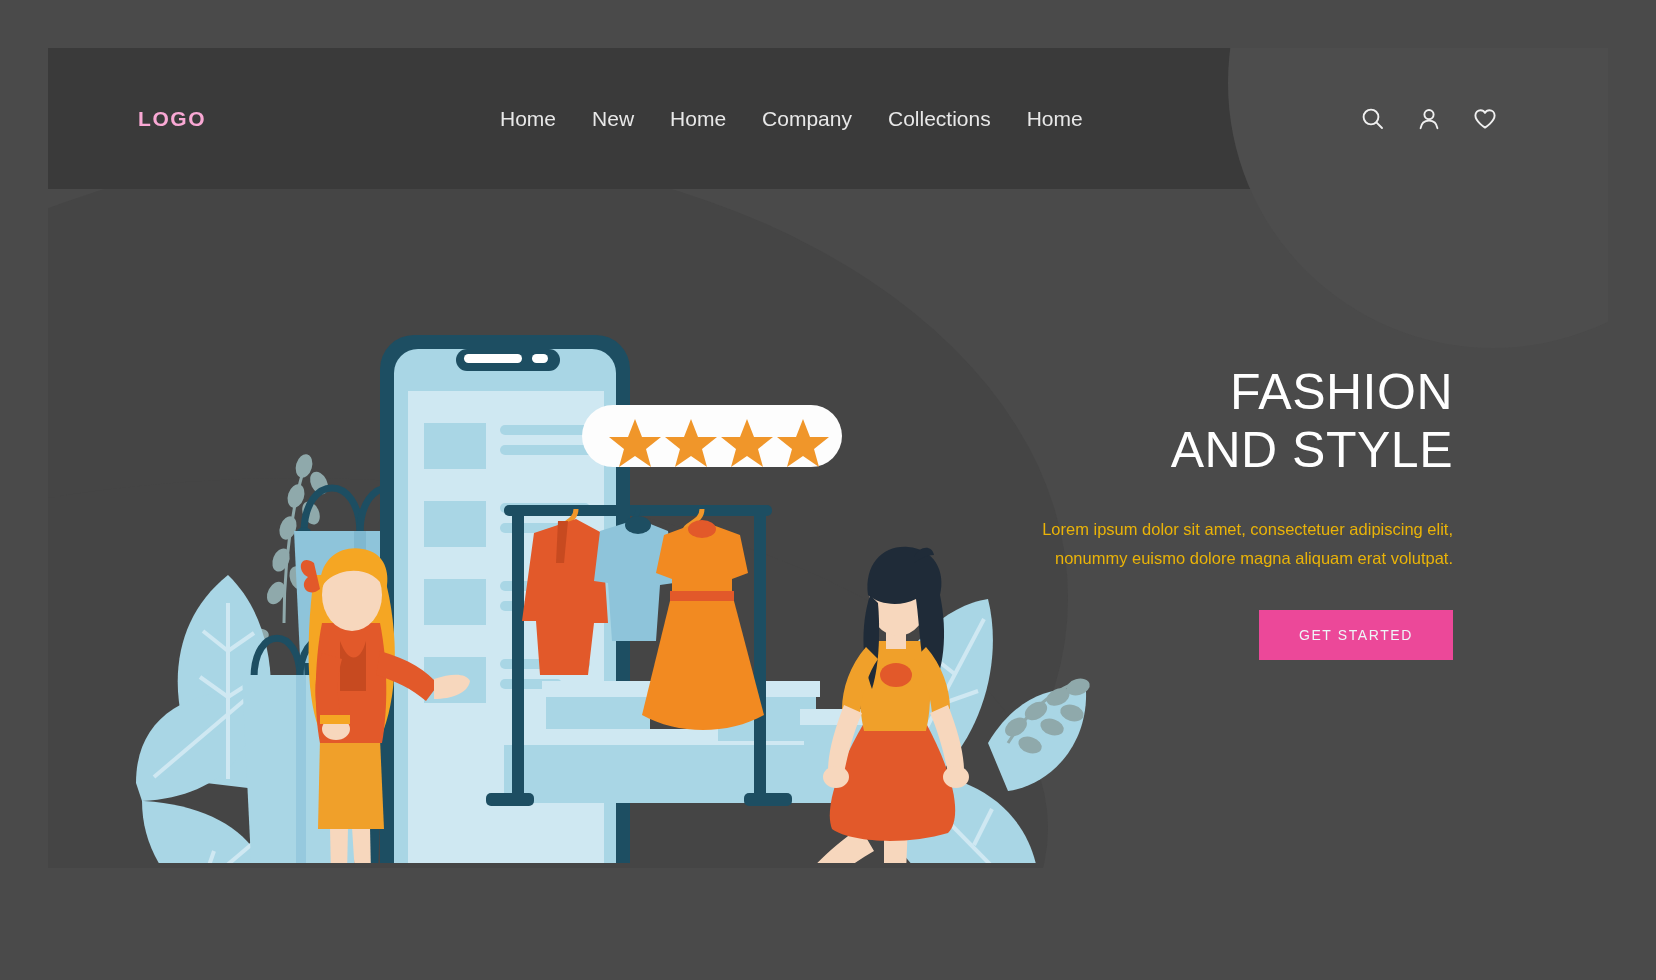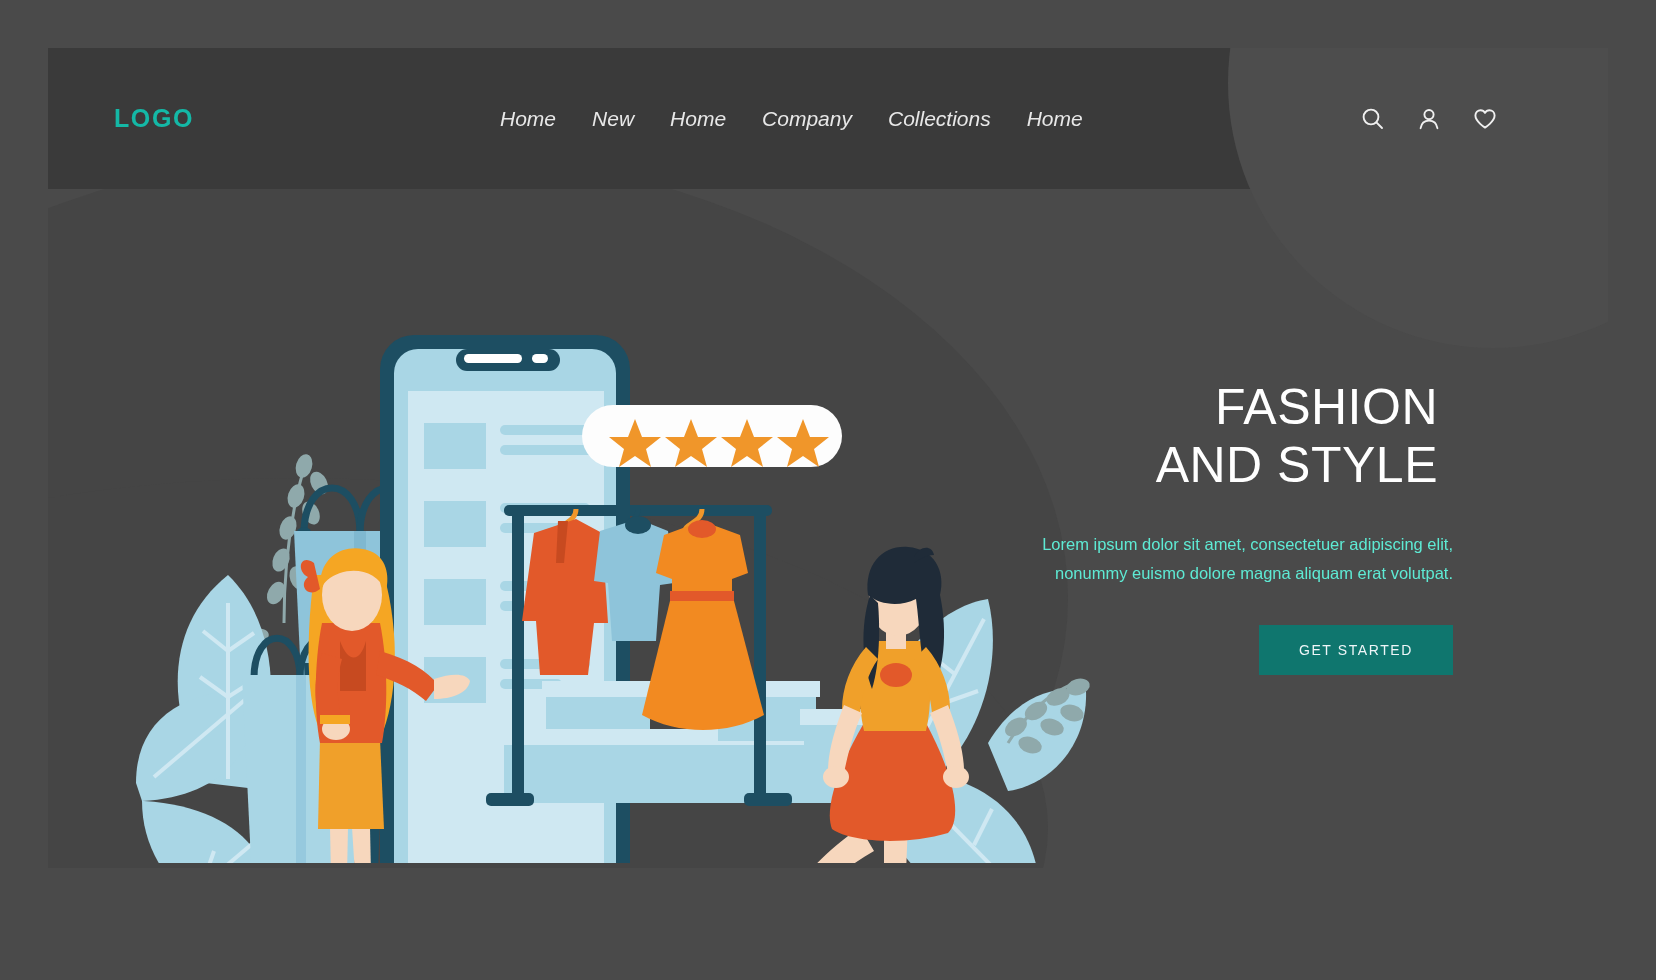--- a/index.html
+++ b/index.html
@@ -72,33 +72,32 @@
     position: absolute;
     left: 0; top: 0;
     width: 100%;
     height: 141px;
     z-index: 6;
     display: flex;
     align-items: center;
   }
   .logo {
     position: absolute;
-    left: 66px;
-    color: #14b8a6;
-    font-size: 25px;
+    left: 90px;
+    color: #f9a8d4;
+    font-size: 21px;
     font-weight: bold;
     letter-spacing: 1.6px;
   }
   .nav {
     position: absolute;
     left: 452px;
     display: flex;
     align-items: center;
     gap: 36px;
-    font-style: italic;
   }
   .nav-item {
     color: #e8e8e8;
     font-size: 21px;
     font-weight: 400;
     cursor: pointer;
     white-space: nowrap;
   }
   .icons {
     position: absolute;
@@ -117,34 +116,34 @@
     width: 420px;
     text-align: right;
     z-index: 7;
   }
   .hero-title {
     color: #ffffff;
     font-size: 50px;
     line-height: 58px;
     font-weight: 400;
     letter-spacing: 0.5px;
-    margin: 15px;
+    margin: 0;
     white-space: pre-line;
   }
   .hero-para {
-    color: #5eead4;
+    color: #eab308;
     font-size: 16.5px;
     line-height: 29px;
     margin: 36px 0 0 0;
     font-weight: 400;
   }
   .cta {
     display: inline-block;
     margin-top: 37px;
-    background: #0f766e;
+    background: #ec4899;
     color: #eef6f8;
     font-size: 14px;
     letter-spacing: 1.6px;
     padding: 17px 40px;
     border: none;
     cursor: pointer;
     font-family: "Liberation Sans", sans-serif;
   }
 
   

